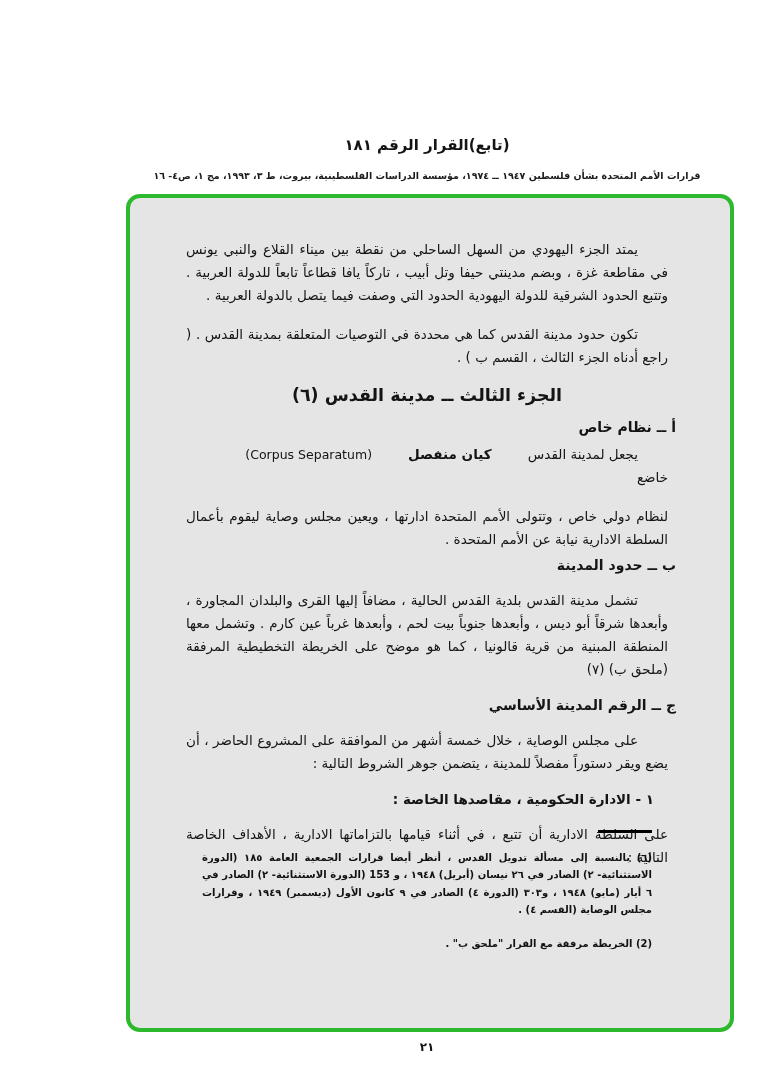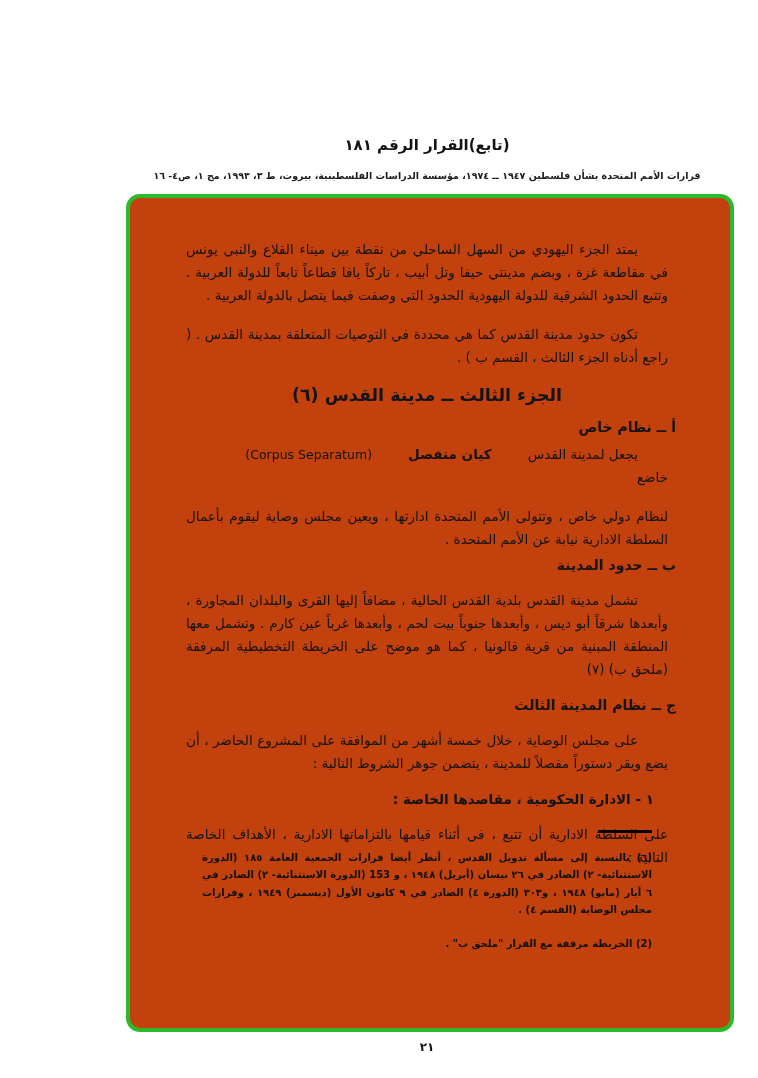--- a/index.html
+++ b/index.html
@@ -17,21 +17,21 @@
     text-align:center; direction:rtl;
   }
   .doc-title { font-size:15px; font-weight:bold; }
   .doc-source { font-size:9.5px; font-weight:bold; margin-top:12px; color:#1c1c1c; }
 
   .green-box {
     position:absolute; left:78px; top:146px; width:608px; height:838px;
     border:4px solid #2db92d; border-radius:14px;
     padding:24px 46px 0 40px;
     direction:rtl;
-    background:#c2410c;
+    background:#e5e5e5;
   }
 
   .para {
     font-size:13.5px; line-height:23px;
     text-align:justify; text-indent:30px;
   }
   .subheading {
     font-weight:bold; font-size:14px;
     margin:6px 8px 6px 0;
   }
@@ -93,21 +93,21 @@
     <div class="corpus-line">
       <span>يجعل لمدينة القدس </span><span class="corpus-bold">كيان منفصل</span><span class="latin-term"> (Corpus Separatum) </span><span>خاضع</span>
     </div>
 
     <p class="para" style="text-indent:0; margin-bottom:4px;">لنظام دولي خاص ، وتتولى الأمم المتحدة ادارتها ، ويعين مجلس وصاية ليقوم بأعمال السلطة الادارية نيابة عن الأمم المتحدة .</p>
 
     <div class="subheading">ب ــ حدود المدينة</div>
 
     <p class="para">تشمل مدينة القدس بلدية القدس الحالية ، مضافاً إليها القرى والبلدان المجاورة ، وأبعدها شرقاً أبو ديس ، وأبعدها جنوباً بيت لحم ، وأبعدها غرباً عين كارم . وتشمل معها المنطقة المبنية من قرية قالونيا ، كما هو موضح على الخريطة التخطيطية المرفقة (ملحق ب) (٧)</p>
 
-    <div class="subheading">ج ــ نظام المدينة الثالث</div>
+    <div class="subheading">ج ــ الرقم المدينة الأساسي</div>
 
     <p class="para">على مجلس الوصاية ، خلال خمسة أشهر من الموافقة على المشروع الحاضر ، أن يضع ويقر دستوراً مفصلاً للمدينة ، يتضمن جوهر الشروط التالية :</p>
 
     <div class="num-heading">١ - الادارة الحكومية ، مقاصدها الخاصة :</div>
 
     <p class="para" style="text-indent:0;">على السلطة الادارية أن تتبع ، في أثناء قيامها بالتزاماتها الادارية ، الأهداف الخاصة التالية :</p>
 
     <div class="footnotes">
       <div class="footnote-rule"></div>
       <div class="footnote">(٦) بالنسبة إلى مسألة تدويل القدس ، أنظر أيضا قرارات الجمعية العامة ١٨٥ (الدورة الاستثنائية- ٢) الصادر في ٢٦ نيسان (أبريل) ١٩٤٨ ، و 153 (الدورة الاستثنائية- ٢) الصادر في ٦ أيار (مايو) ١٩٤٨ ، و٣٠٣ (الدورة ٤) الصادر في ٩ كانون الأول (ديسمبر) ١٩٤٩ ، وقرارات مجلس الوصاية (القسم ٤) .</div>

